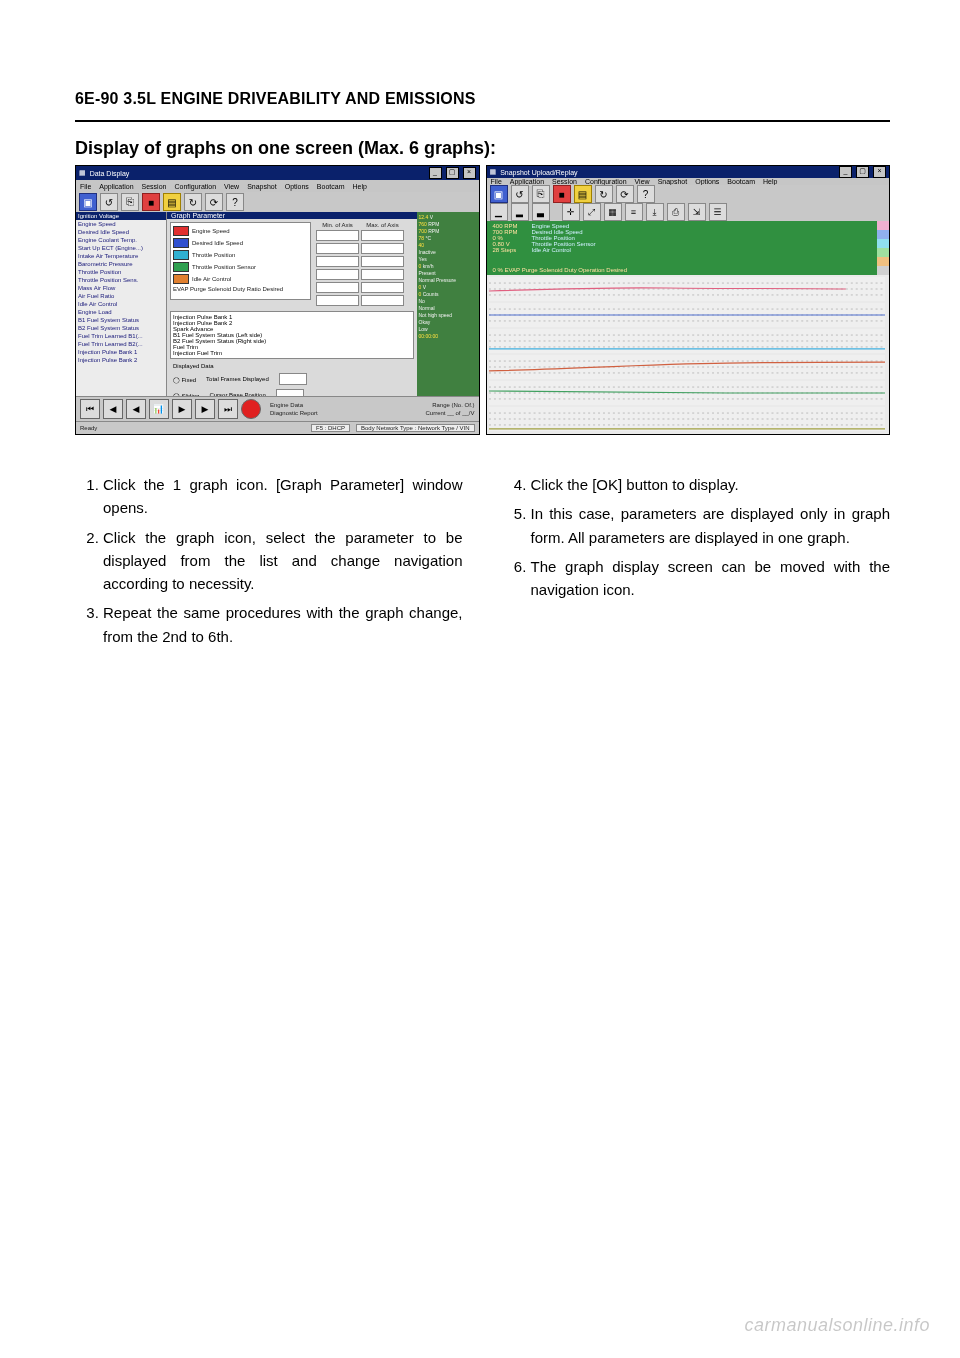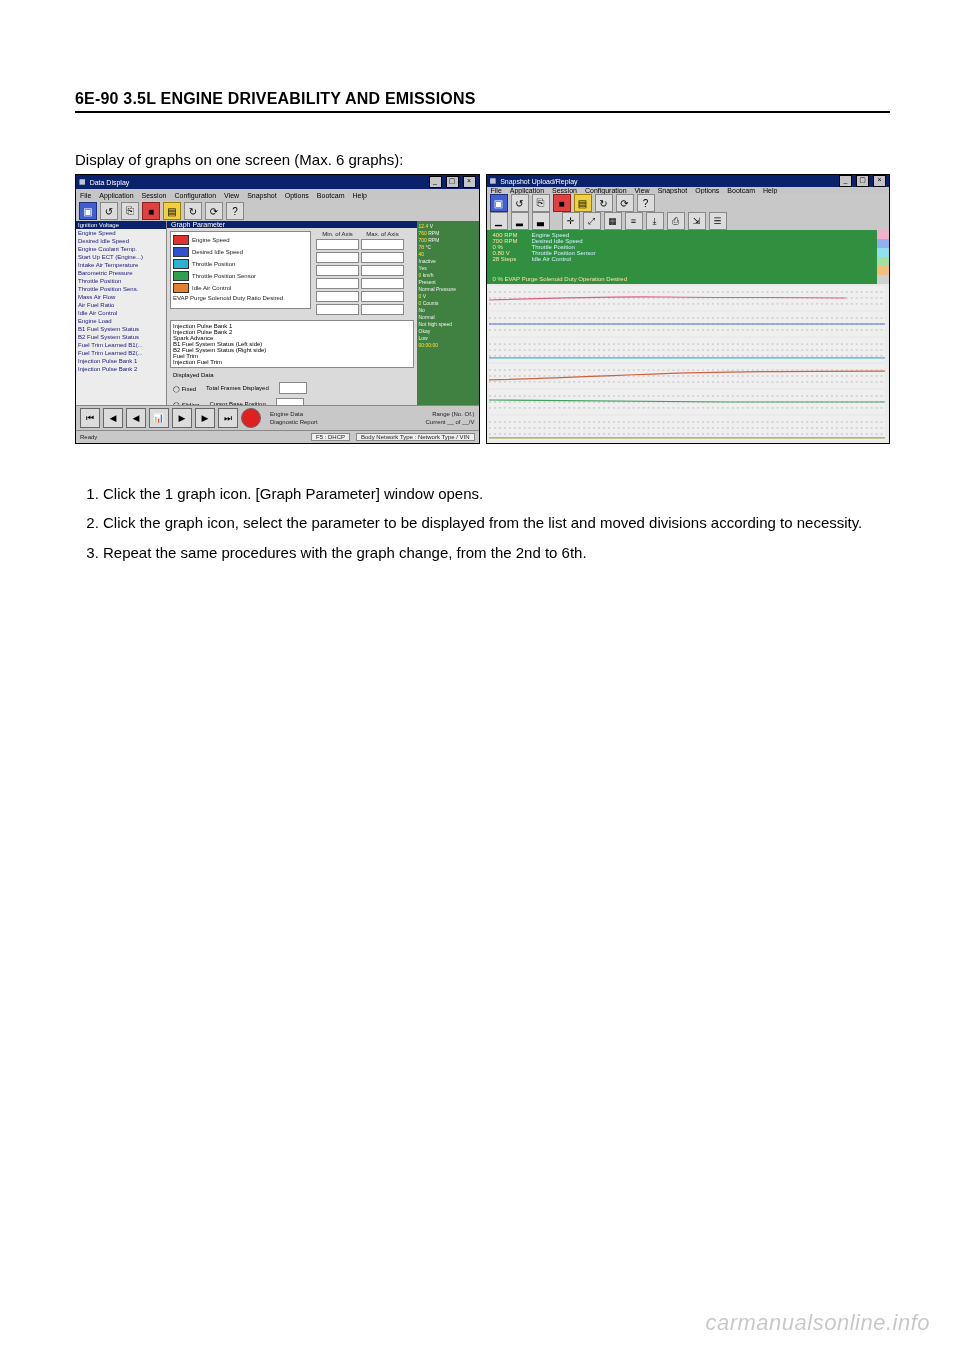--- a/index.html
+++ b/index.html
@@ -16,26 +16,26 @@
     width: 960px;
     height: 1358px;
     box-sizing: border-box;
     padding: 90px 70px 60px 75px;
   }
   .header-line {
     font-weight: bold;
     font-size: 16px;
     letter-spacing: 0.2px;
     border-bottom: 2px solid #000;
-    padding-bottom: 3px;
+    padding-bottom: 12px;
   }
   .subhead {
-    font-weight: normal;
-    font-size: 15px;
-    margin-top: 38px;
+    font-weight: bold;
+    font-size: 18px;
+    margin-top: 16px;
     margin-bottom: 6px;
   }
   .screenshot-row {
     display: flex;
     gap: 6px;
   }
   .app-window {
     flex: 1 1 50%;
     height: 268px;
     border: 1px solid #000;
@@ -311,21 +311,21 @@
   }
   ol.steps {
     padding-left: 28px;
     margin: 0;
   }
   ol.steps li { margin-bottom: 6px; }
   .watermark {
     position:absolute;
     right: 30px;
     bottom: 22px;
-    font-size: 22px;
+    font-size: 18px;
     color: rgba(0,0,0,0.22);
     font-style: italic;
     font-family: Arial, sans-serif;
     letter-spacing: 0.5px;
   }
 </style>
 </head>
 <body>
 
 <div class="page">
@@ -665,21 +665,28 @@
         </div>
       </div>
 
     </div>
   </div>
 
   <div class="columns">
     <div class="col">
       <ol class="steps">
         <li>Click the 1 graph icon. [Graph Parameter] window opens.</li>
-        <li>Click the graph icon, select the parameter to be displayed from the list and moved divisions according to necessity.</li>
+        <li>Click the graph icon, select the parameter to be displayed from the list and change navigation according to necessity.</li>
         <li>Repeat the same procedures with the graph change, from the 2nd to 6th.</li>
       </ol>
     </div>
+    <div class="col">
+      <ol class="steps" start="4">
+        <li>Click the [OK] button to display.</li>
+        <li>In this case, parameters are displayed only in graph form. All parameters are displayed in one graph.</li>
+        <li>The graph display screen can be moved with the navigation icon.</li>
+      </ol>
+    </div>
   </div>
 
 </div>
 
 <div class="watermark">carmanualsonline.info</div>
 
 </body></html>

